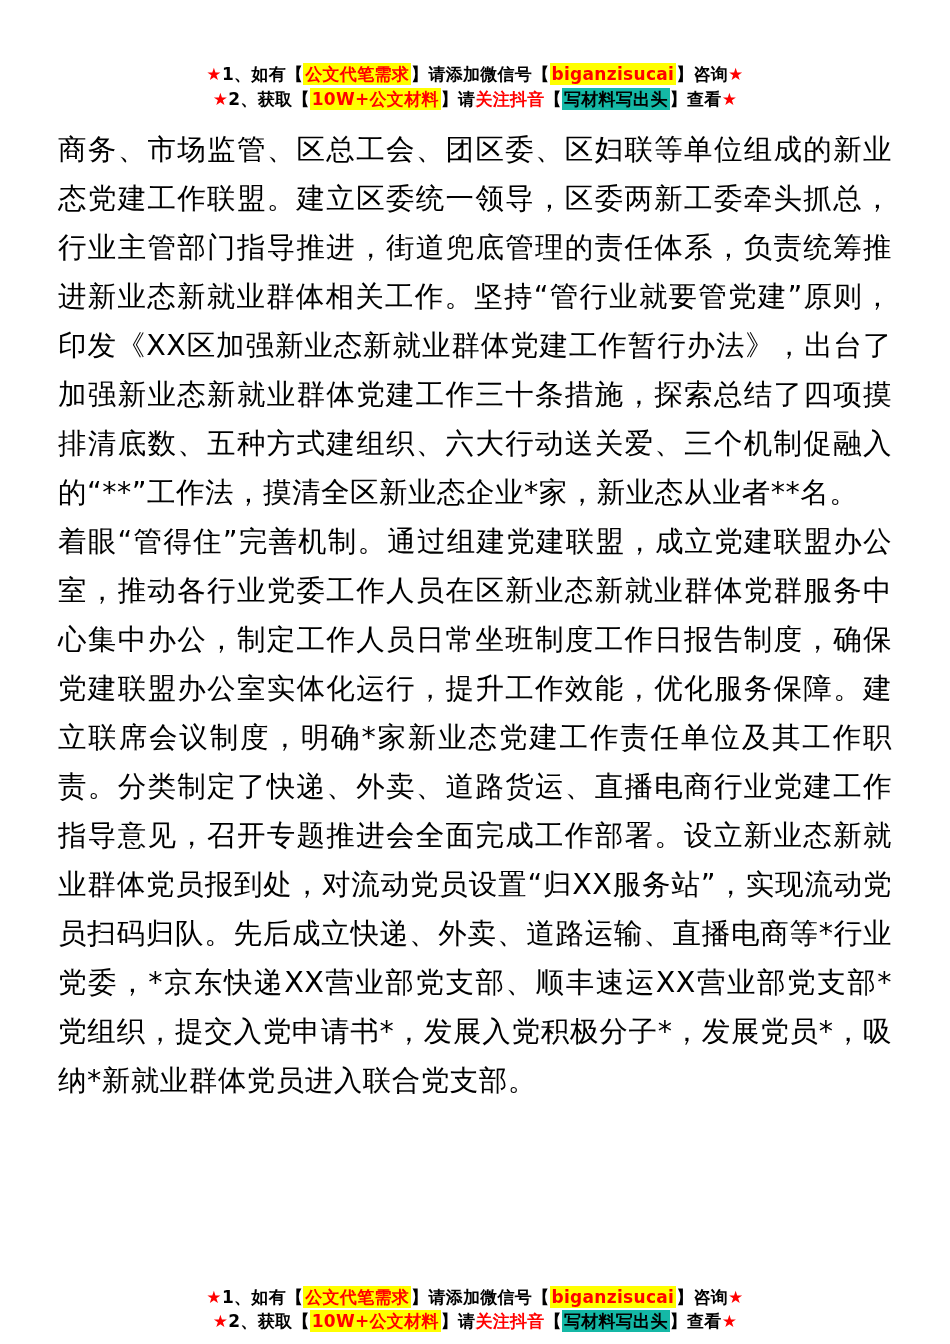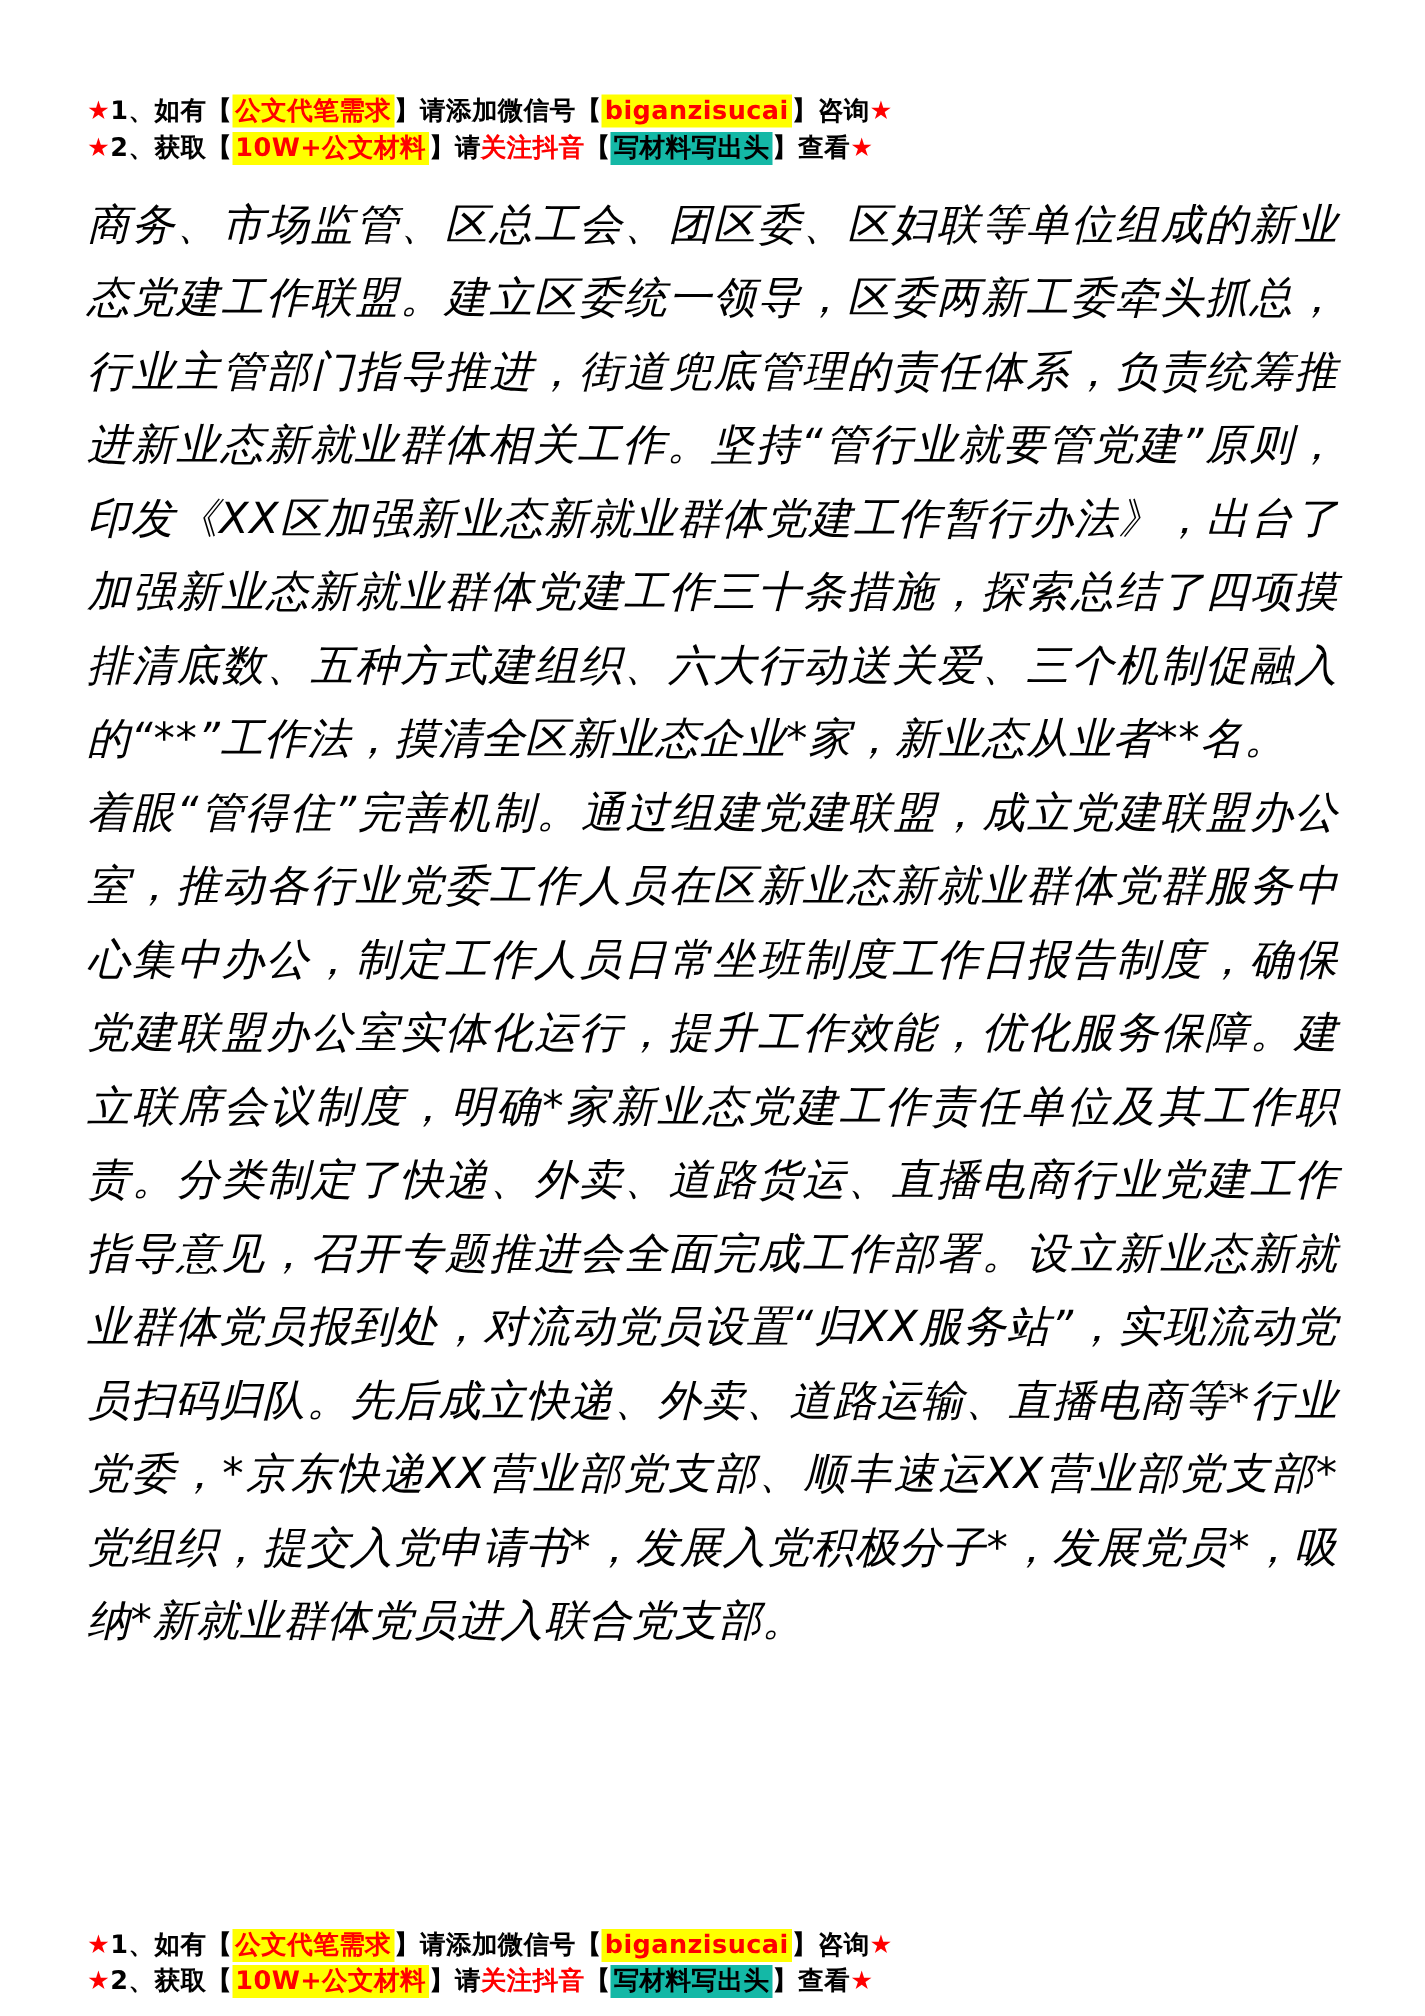--- a/index.html
+++ b/index.html
@@ -18,21 +18,21 @@
   .page {
     width: 950px;
     height: 1344px;
     box-sizing: border-box;
     padding: 0 58px;
     display: flex;
     flex-direction: column;
   }
   
   .promo {
-    text-align: left;
+    text-align: center;
     font-size: 17px;
     font-weight: bold;
     line-height: 1.45;
     letter-spacing: 0.3px;
     white-space: nowrap;
   }
   .promo-top {
     padding-top: 62px;
   }
   .promo-bottom {
@@ -64,21 +64,20 @@
     padding-top: 14px;
   }
   .para {
     font-size: 28.5px;
     line-height: 49px;
     letter-spacing: 0.5px;
     text-align: justify;
     text-justify: inter-ideograph;
     margin: 0;
     text-indent: 0;
-    font-style: italic;
   }
   .para + .para {
     margin-top: 0;
   }
 </style>
 </head>
 <body>
 
 <div class="page">
 

